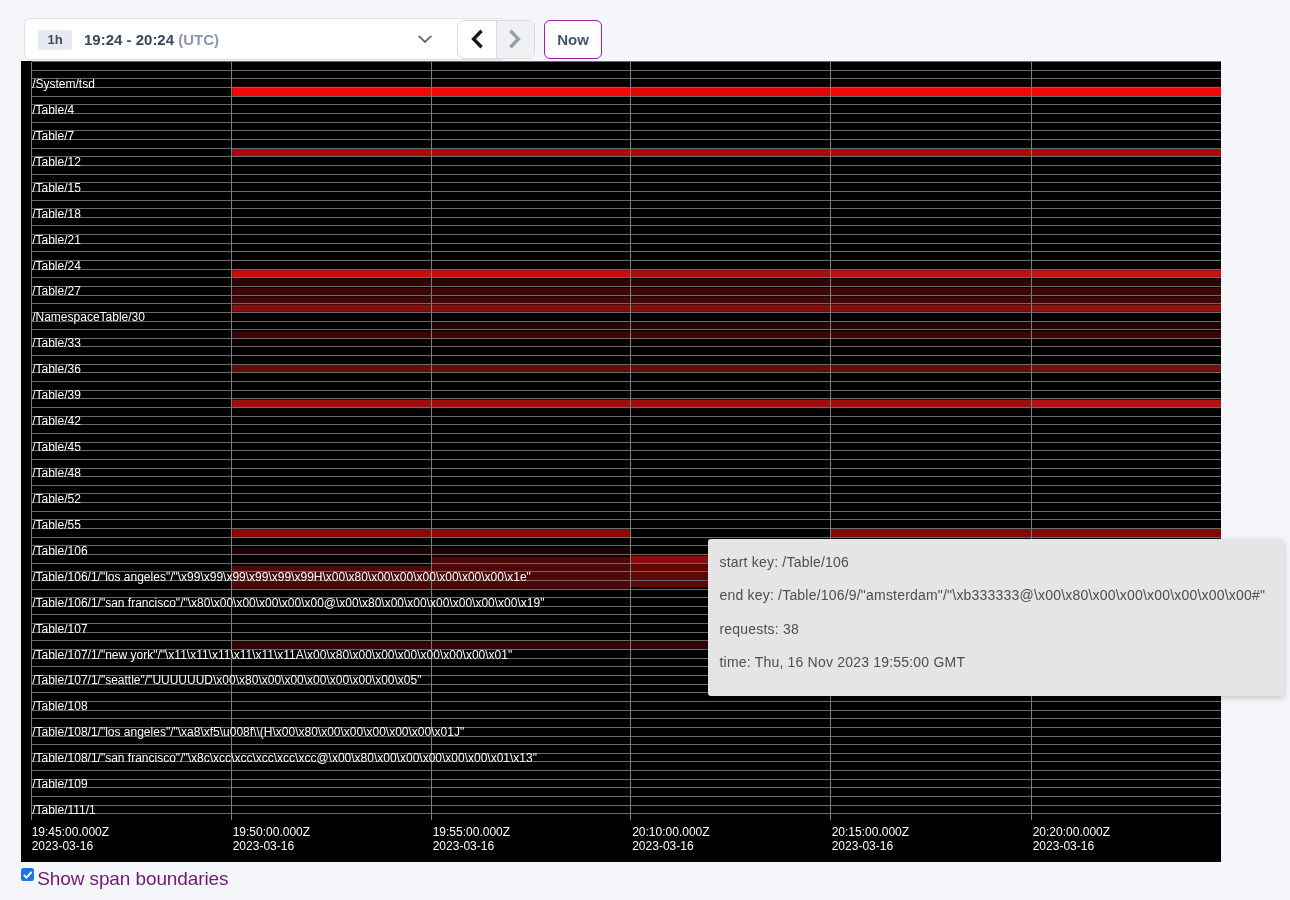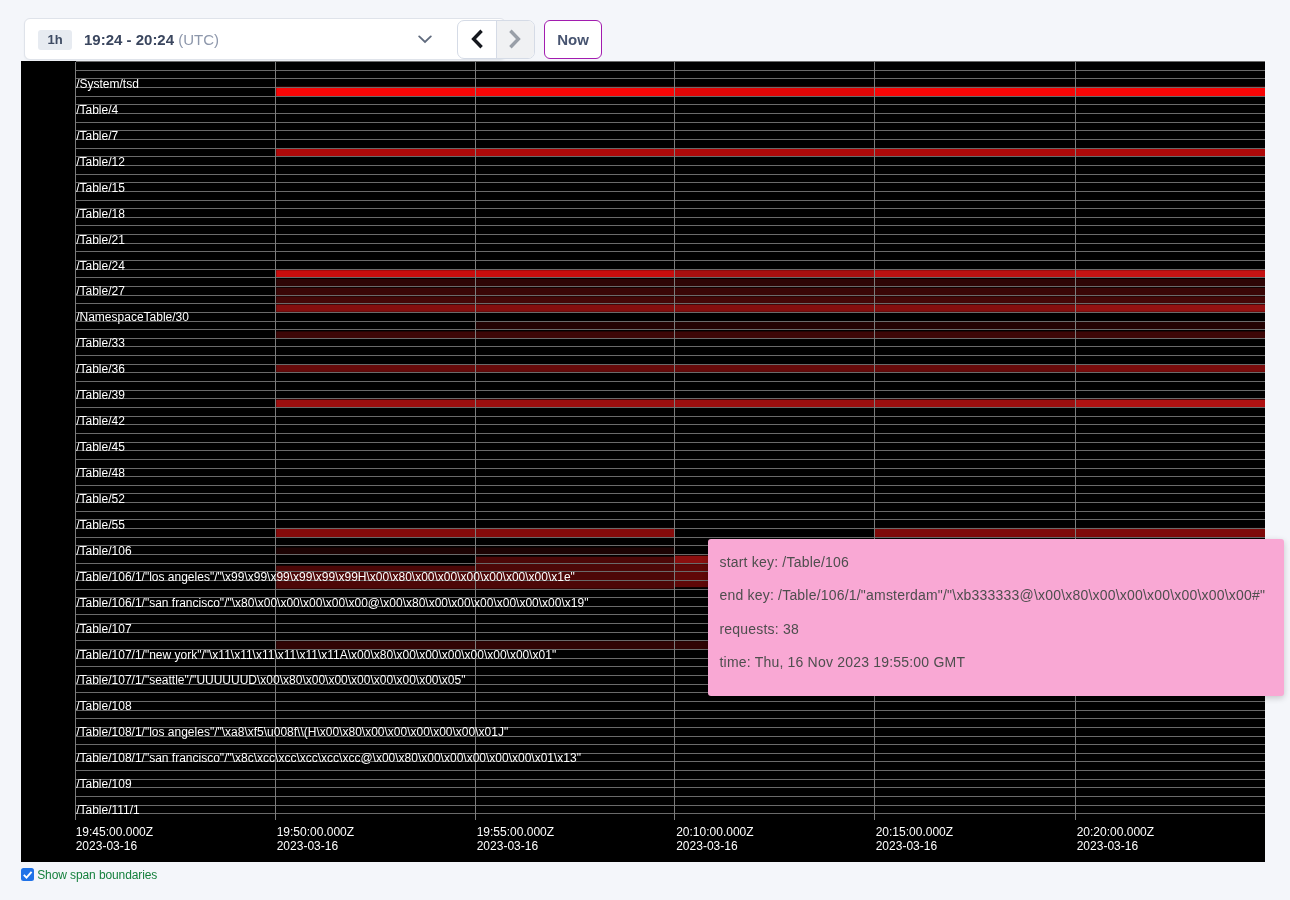--- a/index.html
+++ b/index.html
@@ -4,34 +4,34 @@
 <style>
 * { margin:0; padding:0; box-sizing:border-box; }
 html,body { width:1290px; height:900px; background:#f4f6fa; font-family:"Liberation Sans", sans-serif; }
 #page { position:relative; width:1290px; height:900px; overflow:hidden; }
 .abs { position:absolute; }
 #selector { left:24px; top:17.5px; width:482px; height:42px; background:#fff;
   border:1px solid #dfe3ea; border-radius:6px; box-shadow:0 1px 2px rgba(50,60,80,.06); }
 #badge1h { left:13px; top:11px; width:34px; height:20px; background:#e7ebf1; border-radius:3px;
   color:#3e4b63; font-size:13px; font-weight:bold; text-align:center; line-height:20px; }
 #seltext { left:59px; top:12px; font-size:15px; font-weight:bold; color:#3a465e; white-space:pre; }
-#seltext span { color:#8d97ab; font-weight:normal; }
+#seltext span { color:#8d97ab; font-weight:bold; }
 #selchev { left:393px; top:16px; }
 #navgrp { left:456.5px; top:20px; width:78px; height:38.6px; border:1px solid #d5dbe6;
   border-radius:7px; background:#fff; display:flex; }
 #navgrp .cell { width:50%; height:100%; display:flex; align-items:center; justify-content:center; }
 #navgrp .cell.r { background:#f0f1f3; border-left:1px solid #d5dbe6; border-radius:0 6px 6px 0; }
 #nowbtn { left:544px; top:20px; width:58px; height:38.6px; background:#fff; border:1px solid #a21caf;
   border-radius:6px; color:#475470; font-size:15px; font-weight:bold; text-align:center; line-height:37px; }
-#canvas { left:21.0px; top:60.8px; width:1200px; height:801px; background:#000;padding-left:44px; }
-#tooltip { left:708.3px; top:539px; width:576px; height:156.5px; background:#f9a8d4; border-radius:3px;
+#canvas { left:21.0px; top:60.8px; width:1200px; height:801px; background:#000; }
+#tooltip { left:708.3px; top:539px; width:576px; height:156.5px; background:#e5e5e5; border-radius:3px;
   box-shadow:0 2px 6px rgba(0,0,0,.2); color:#4e4e4e; font-size:14px; letter-spacing:0.2px; }
 #tooltip div { position:absolute; left:11.2px; white-space:pre; }
 #cbox { left:20.8px; top:867.6px; width:13.4px; height:13.4px; background:#1f72e8; border-radius:2.5px; }
-#cblabel { left:37.2px; top:867.5px; font-size:12px; letter-spacing:-0.1px; color:#15803d; }
+#cblabel { left:37.2px; top:867.5px; font-size:19px; letter-spacing:-0.1px; color:#701a75; }
 </style>
 </head>
 <body>
 <div id="page">
   <div id="selector" class="abs">
     <div id="badge1h" class="abs">1h</div>
     <div id="seltext" class="abs">19:24 - 20:24 <span>(UTC)</span></div>
     <svg id="selchev" class="abs" width="14" height="9" viewBox="0 0 14 9">
         <path d="M1.2 1.4 L7 7 L12.8 1.4" stroke="#5f6a7d" stroke-width="1.8" fill="none" stroke-linecap="round"></path>
       </svg>
@@ -215,21 +215,21 @@
 <text x="611.2" y="775.2" fill="#fff" font-size="12">20:10:00.000Z</text>
 <text x="611.2" y="789.2" fill="#fff" font-size="12">2023-03-16</text>
 <text x="810.7" y="775.2" fill="#fff" font-size="12">20:15:00.000Z</text>
 <text x="810.7" y="789.2" fill="#fff" font-size="12">2023-03-16</text>
 <text x="1011.7" y="775.2" fill="#fff" font-size="12">20:20:00.000Z</text>
 <text x="1011.7" y="789.2" fill="#fff" font-size="12">2023-03-16</text>
 </svg>
     </div>
   <div id="tooltip" class="abs">
     <div style="top:14.5px">start key: /Table/106</div>
-    <div style="top:48px">end key: /Table/106/1/"amsterdam"/"\xb333333@\x00\x80\x00\x00\x00\x00\x00\x00#"</div>
+    <div style="top:48px">end key: /Table/106/9/"amsterdam"/"\xb333333@\x00\x80\x00\x00\x00\x00\x00\x00#"</div>
     <div style="top:81.5px">requests: 38</div>
     <div style="top:115px">time: Thu, 16 Nov 2023 19:55:00 GMT</div>
   </div>
   <div id="cbox" class="abs"><svg width="13.4" height="13.4" viewBox="0 0 12.4 12.4">
         <path d="M2.6 6.4 L5.1 8.9 L9.8 3.6" stroke="#fff" stroke-width="1.8" fill="none"></path>
       </svg></div>
   <div id="cblabel" class="abs">Show span boundaries</div>
 </div>
 
 </body></html>

